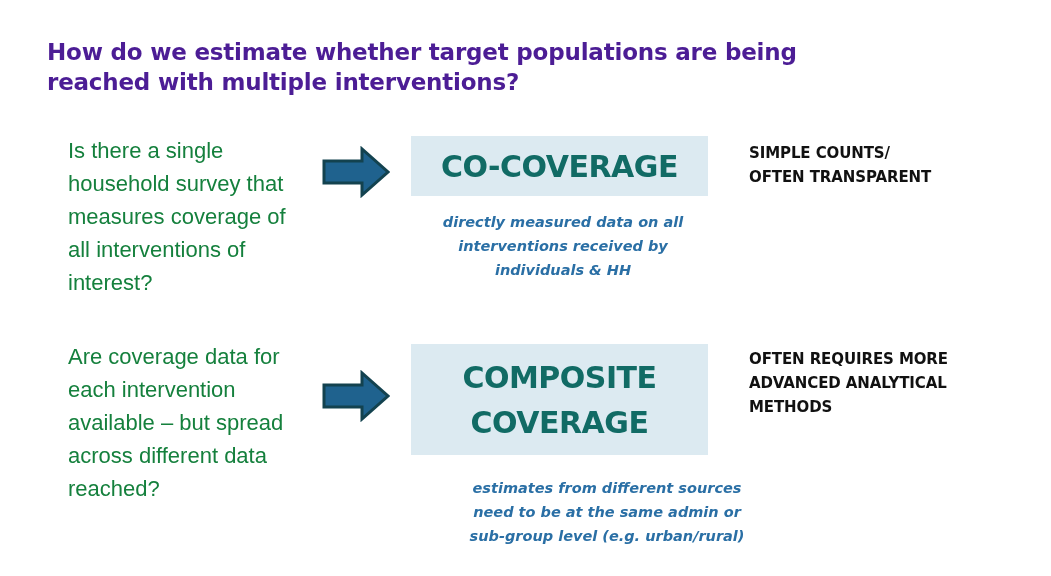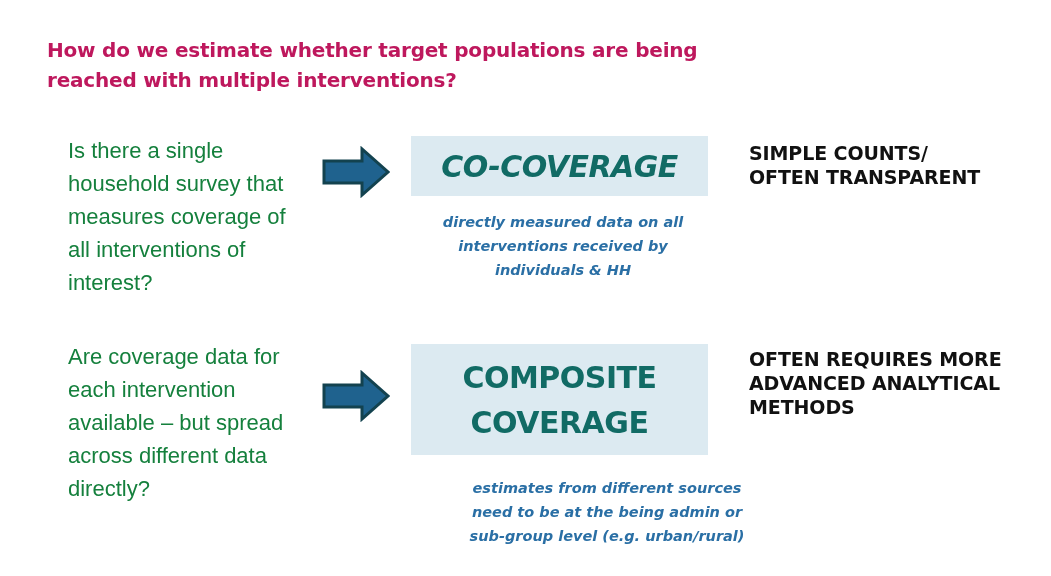--- a/index.html
+++ b/index.html
@@ -15,24 +15,24 @@
     position: relative;
   }
 
   
   .slide-title {
     position: absolute;
     left: 47px;
     top: 22px;
     width: 800px;
     font-family: "DejaVu Sans", sans-serif;
-    font-size: 20px;
+    font-size: 23px;
     font-weight: 700;
     line-height: 30px;
-    color: #be185d;
+    color: #4c1d95;
     letter-spacing: -0.2px;
   }
   .slide-title .title-line {
     display: block;
     white-space: nowrap;
   }
 
   
   .flow-row {
     position: absolute;
@@ -71,21 +71,21 @@
     position: absolute;
     left: 411px;
     width: 297px;
     background: #DCEAF1;
     display: flex;
     align-items: center;
     justify-content: center;
     text-align: center;
     box-sizing: border-box;
   }
-  #row-cocoverage .concept-box { top: 16px; height: 60px; font-style: italic; }
+  #row-cocoverage .concept-box { top: 16px; height: 60px; }
   #row-composite  .concept-box { top: 14px; height: 111px; align-items: center; }
 
   .concept-label {
     font-family: "DejaVu Sans", sans-serif;
     font-size: 30px;
     font-weight: 700;
     color: #116B65;
     letter-spacing: -0.5px;
     line-height: 39px;
   }
@@ -108,21 +108,21 @@
   #row-cocoverage .concept-caption { top: 90px; }
   #row-composite  .concept-caption { top: 146px; margin-left: 44px; }
   .concept-caption .cap-line { display: block; white-space: nowrap; }
 
   
   .side-note {
     position: absolute;
     left: 749px;
     width: 270px;
     font-family: "DejaVu Sans", sans-serif;
-    font-size: 19px;
+    font-size: 15px;
     font-weight: 700;
     line-height: 24px;
     color: #111111;
     letter-spacing: -0.1px;
   }
   #row-cocoverage .side-note { top: 21px; }
   #row-composite  .side-note { top: 17px; }
   .side-note .note-line { display: block; white-space: nowrap; }
 </style>
 </head>
@@ -171,39 +171,39 @@
 
 <section class="flow-row" id="row-composite">
 
   <div class="question-text">
     <span>Are coverage data</span>
     <span>for each</span>
     <span>intervention</span>
     <span>available – but</span>
     <span>spread across</span>
     <span>different data</span>
-    <span>directly?</span>
+    <span>reached?</span>
   </div>
 
   <div class="arrow-wrap">
     <svg viewBox="0 0 68 52" xmlns="http://www.w3.org/2000/svg">
       <polygon points="2,15 40,15 40,3 66,26 40,49 40,37 2,37" fill="#1F628E" stroke="#13424F" stroke-width="3" stroke-linejoin="miter"></polygon>
     </svg>
   </div>
 
   <div class="concept-box">
     <div class="concept-label">
       <span class="cl-line">COMPOSITE</span>
       <span class="cl-line">COVERAGE</span>
     </div>
   </div>
 
   <div class="concept-caption">
     <span class="cap-line">estimates from different sources</span>
-    <span class="cap-line">need to be at the being admin or</span>
+    <span class="cap-line">need to be at the same admin or</span>
     <span class="cap-line">sub-group level (e.g. urban/rural)</span>
   </div>
 
   <div class="side-note">
     <span class="note-line">OFTEN REQUIRES MORE</span>
     <span class="note-line">ADVANCED ANALYTICAL</span>
     <span class="note-line">METHODS</span>
   </div>
 
 </section>

